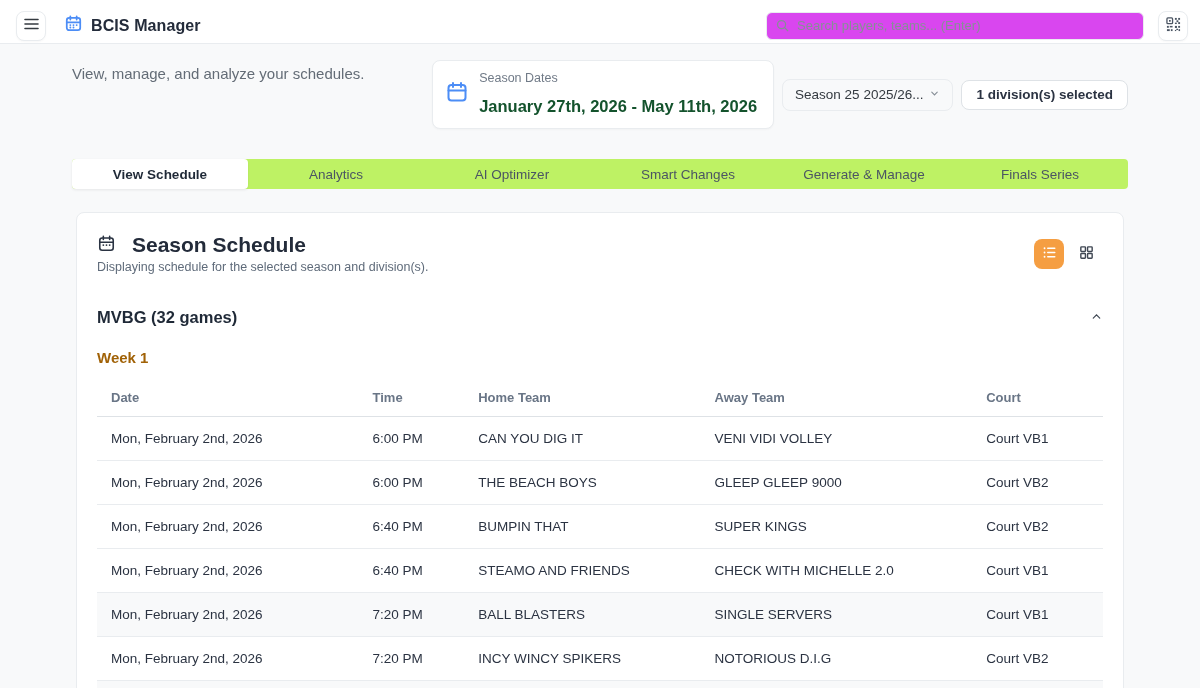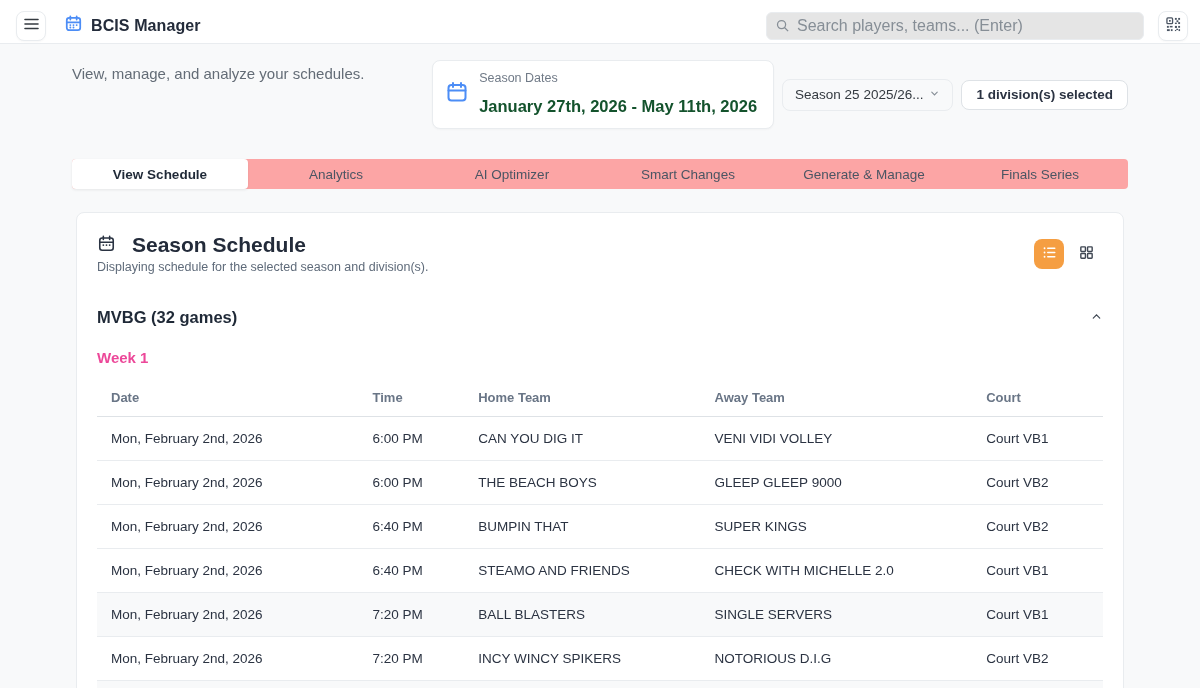--- a/index.html
+++ b/index.html
@@ -10,22 +10,22 @@
   .topbar { height:44px; background:#ffffff; border-bottom:1px solid #e9ecef;
     display:flex; align-items:center; padding:8px 12px 0 16px; }
   .icon-btn { width:30px; height:30px; background:#fff; border:1px solid #e9ecef;
     border-radius:8px; display:flex; align-items:center; justify-content:center;
     cursor:pointer; box-shadow:0 1px 2px rgba(0,0,0,.03); }
   .brand { display:flex; align-items:center; gap:8px; margin-left:18px; }
   .brand-title { font-size:16px; font-weight:700; color:#232b3a; letter-spacing:.1px; }
   .topbar-spacer { flex:1; }
   .search-wrap { position:relative; width:378px; height:28px; margin-right:14px; }
   .search-wrap svg { position:absolute; left:9px; top:6px; }
-  .search-input { width:100%; height:100%; border:1px solid #e9ecef; background:#e5e5e5;
-    border-radius:6px; padding:0 10px 0 30px; font-size:16px; color:#343a40;
+  .search-input { width:100%; height:100%; border:1px solid #e9ecef; background:#d946ef;
+    border-radius:6px; padding:0 10px 0 30px; font-size:13px; color:#343a40;
     font-family:"Liberation Sans", sans-serif; outline:none; }
   .search-input::placeholder { color:#868e96; }
 
   
   .page-head { display:flex; justify-content:space-between; align-items:flex-start;
     padding:16px 72px 0 72px; }
   .page-title { font-size:28px; font-weight:700; color:#252b37; letter-spacing:-.2px; }
   .page-subtitle { font-size:15px; color:#636c76; margin-top:5px; }
   .head-right { display:flex; align-items:center; gap:8px; }
   .season-card { background:#fff; border:1px solid #e9ecef; border-radius:8px;
@@ -34,21 +34,21 @@
   .season-card-label { font-size:12.5px; color:#707a87; }
   .season-card-value { font-size:16.5px; font-weight:700; color:#14532d; margin-top:12px; }
   .season-select { height:32px; background:#f8f9fa; border:1px solid #e9ecef;
     border-radius:8px; display:flex; align-items:center; gap:6px; padding:0 12px;
     font-size:13.5px; color:#343a40; cursor:pointer; }
   .divisions-btn { height:30px; background:#fff; border:1px solid #dee2e6;
     border-radius:8px; display:flex; align-items:center; padding:0 14px;
     font-size:13.5px; font-weight:600; color:#2b3342; cursor:pointer; }
 
   
-  .tabs { margin:30px 72px 0 72px; height:30px; background:#fca5a5; border-radius:4px;
+  .tabs { margin:30px 72px 0 72px; height:30px; background:#bef264; border-radius:4px;
     display:flex; }
   .tab { flex:1; border:none; background:transparent; font-size:13.5px; color:#4b5563;
     font-family:"Liberation Sans", sans-serif; cursor:pointer; border-radius:4px; }
   .tab.active { background:#fff; color:#1f2937; font-weight:700;
     box-shadow:0 1px 3px rgba(0,0,0,.08); }
 
   
   .card { margin:23px 76px 0 76px; background:#fff; border:1px solid #e9ecef;
     border-radius:8px 8px 0 0; padding:20px 20px 0 20px; min-height:600px; }
   .card-head { display:flex; justify-content:space-between; align-items:flex-start; }
@@ -58,21 +58,21 @@
   .view-toggle { display:flex; align-items:center; gap:14px; margin:6px 8px 0 0; }
   .list-btn { width:30px; height:30px; border:none; border-radius:8px;
     background:#f59e42; display:flex; align-items:center; justify-content:center;
     cursor:pointer; }
   .grid-btn { background:none; border:none; cursor:pointer; display:flex;
     align-items:center; padding:0; }
 
   .group-head { display:flex; justify-content:space-between; align-items:center;
     margin-top:34px; cursor:pointer; }
   .group-title { font-size:16.5px; font-weight:700; color:#1f2937; }
-  .week-title { font-size:15px; font-weight:700; color:#ec4899; margin-top:22px; }
+  .week-title { font-size:15px; font-weight:700; color:#a16207; margin-top:22px; }
 
   table { width:100%; border-collapse:collapse; margin-top:14px; }
   thead th { text-align:left; font-size:13px; font-weight:700; color:#697586;
     padding:10px 14px 11px 14px; border-bottom:1px solid #dee2e6; }
   tbody td { font-size:13.5px; color:#2b3342; padding:14px 14px;
     border-bottom:1px solid #e9ecef; }
   tbody tr.shaded { background:#f8f9fa; }
   .col-date{width:26%;} .col-time{width:10.5%;} .col-home{width:23.5%;}
   .col-away{width:27%;} .col-court{width:13%;}
 </style>

